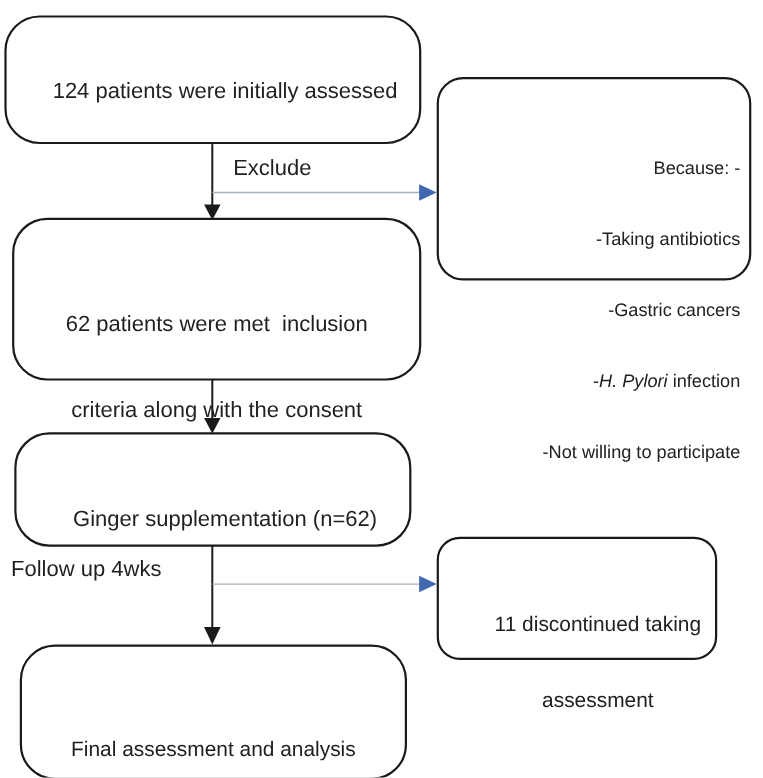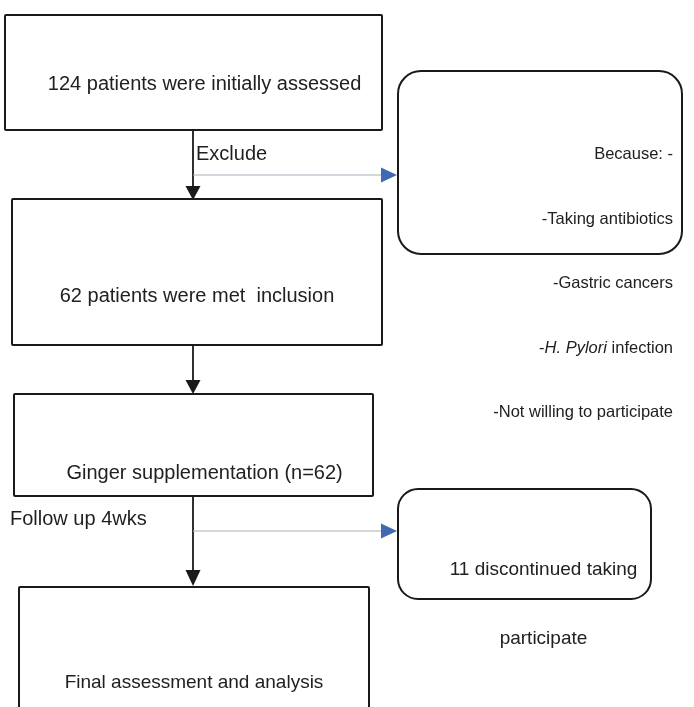--- a/index.html
+++ b/index.html
@@ -13,21 +13,21 @@
     height: 707px;
     background: #ffffff;
     font-family: "Liberation Sans", "DejaVu Sans", sans-serif;
     color: #212121;
     overflow: hidden;
   }
   .box {
     position: absolute;
     background: #ffffff;
     border: 2px solid #1a1a1a;
-    border-radius: 2px;
+    border-radius: 32px;
     box-sizing: border-box;
     text-align: center;
     white-space: pre-wrap;
   }
   .box-assessed {
     left: 4px; top: 14px; width: 379px; height: 117px;
     font-size: 20px; line-height: 26px;
     padding-top: 28px;
   }
   .box-because {
@@ -58,21 +58,21 @@
     left: 18px; top: 586px; width: 352px; height: 123px;
     font-size: 19px; line-height: 23px;
     padding-top: 36px;
   }
   .flow-label {
     position: absolute;
     font-size: 20px;
     color: #1f1f1f;
     white-space: pre;
   }
-  .label-exclude { left: 196px; top: 142px; }
+  .label-exclude { left: 212px; top: 142px; }
   .label-followup { left: 10px; top: 507px; }
   #connectors {
     position: absolute;
     left: 0; top: 0;
     width: 694px; height: 707px;
     pointer-events: none;
   }
   .because-line { white-space: pre-wrap; }
   .italic { font-style: italic; }
 </style>
@@ -88,29 +88,30 @@
   <div class="box box-because">
     <div class="because-line">Because: -</div>
     <div class="because-line">-Taking antibiotics</div>
     <div class="because-line"> -Gastric cancers</div>
     <div class="because-line"><span> -</span><span class="italic">H. Pylori</span><span> infection</span></div>
     <div class="because-line"> -Not willing to participate</div>
   </div>
 
   <div class="box box-inclusion">
     <div>62 patients were met  inclusion</div>
+    <div>criteria along with the consent</div>
   </div>
 
   <div class="box box-ginger">
     <span>Ginger supplementation (n=62)</span>
   </div>
 
   <div class="box box-discontinued">
     <div>11 discontinued taking</div>
-    <div>participate</div>
+    <div>assessment</div>
   </div>
 
   <div class="box box-final">
     <div>Final assessment and analysis</div>
     
   </div>
 
   <div class="flow-label label-exclude">Exclude</div>
   <div class="flow-label label-followup">Follow up 4wks</div>
 

